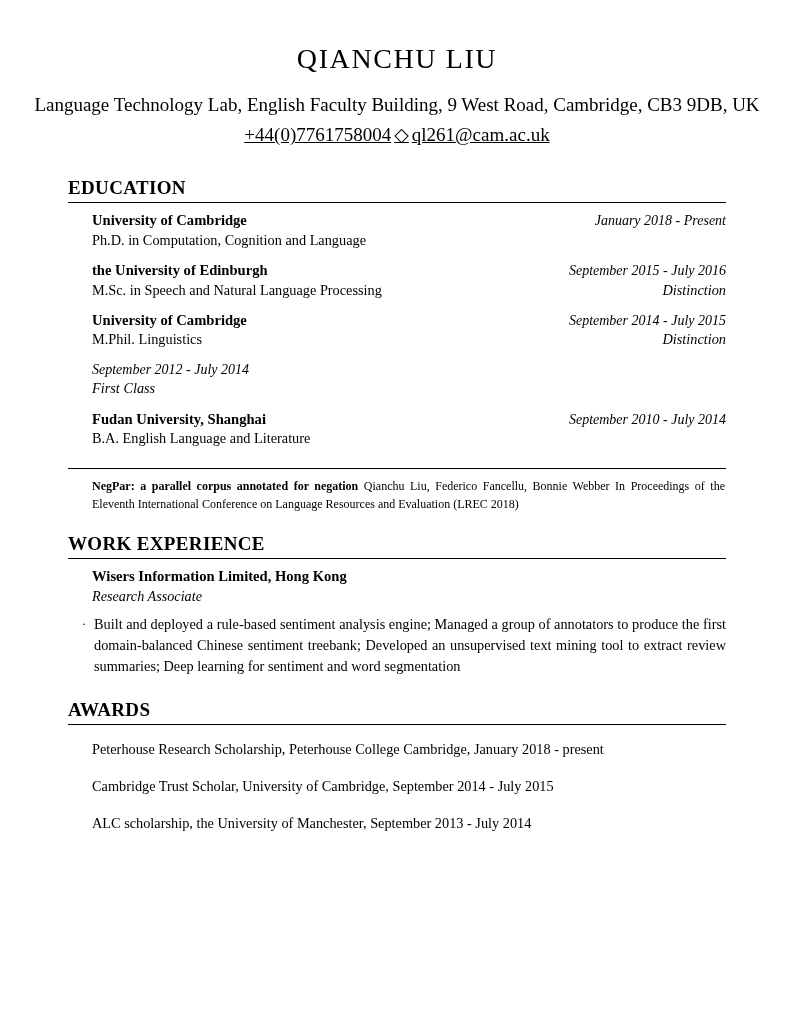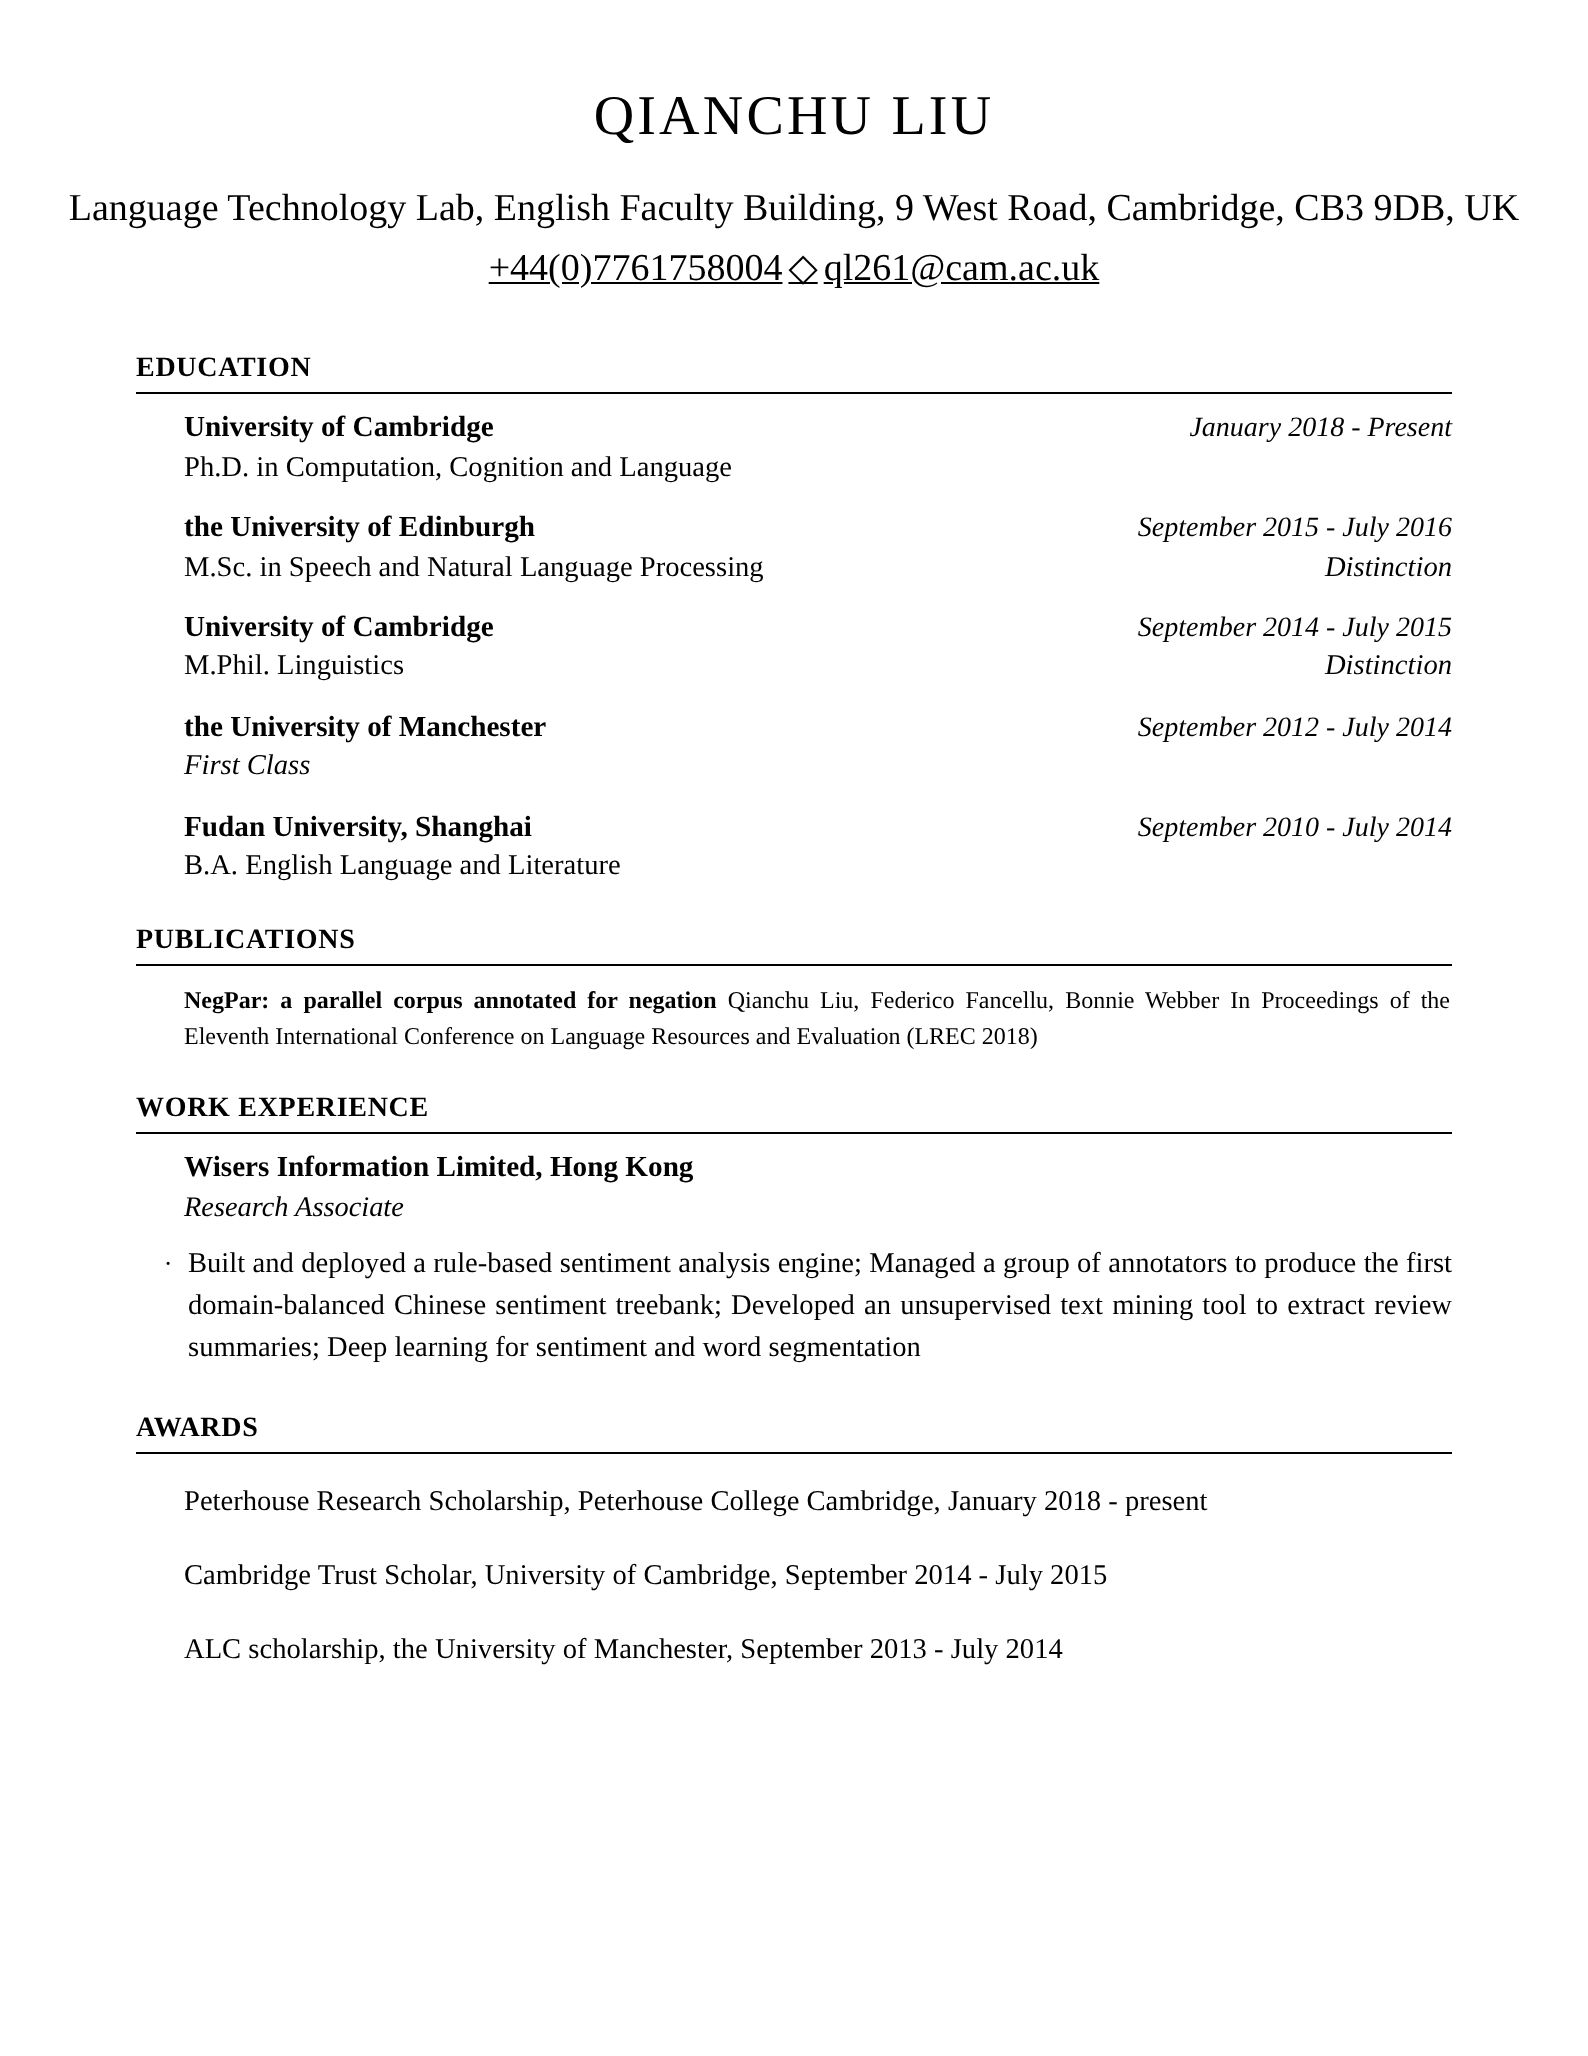--- a/index.html
+++ b/index.html
@@ -47,21 +47,21 @@
   .diamond {
     padding: 0 3px;
   }
 
   
   .section {
     margin-left: 68px;
     margin-right: 68px;
   }
   .section-title {
-    font-size: 14px;
+    font-size: 19px;
     font-weight: bold;
     letter-spacing: 0.35px;
     margin: 0;
     padding-bottom: 3px;
   }
   .rule {
     border-bottom: 1.1px solid #000;
     width: 658px;
     height: 0;
     margin-bottom: 5px;
@@ -206,21 +206,20 @@
           <span class="entry-date">September 2014 - July 2015</span>
         </div>
         <div class="entry-row">
           <span class="entry-degree">M.Phil. Linguistics</span>
           <span class="entry-grade">Distinction</span>
         </div>
       </div>
 
       <div class="entry">
         <div class="entry-row">
-          <span class="entry-org">the University of Manchester</span>
           <span class="entry-date">September 2012 - July 2014</span>
         </div>
         <div class="entry-row">
           <span class="entry-grade">First Class</span>
         </div>
       </div>
 
       <div class="entry">
         <div class="entry-row">
           <span class="entry-org">Fudan University, Shanghai</span>
@@ -229,21 +228,20 @@
         <div class="entry-row">
           <span class="entry-degree">B.A. English Language and Literature</span>
           <span class="entry-grade"></span>
         </div>
       </div>
 
     </div>
   </div>
 
   <div class="section sec-publications">
-    <div class="section-title">PUBLICATIONS</div>
     <div class="rule"></div>
     <div class="pub">
       <span class="pub-title">NegPar: a parallel corpus annotated for negation</span><span> Qianchu Liu, Federico Fancellu, Bonnie Webber In Proceedings of the Eleventh International Conference on Language Resources and Evaluation (LREC 2018)</span>
     </div>
   </div>
 
   <div class="section sec-work">
     <div class="section-title">WORK EXPERIENCE</div>
     <div class="rule"></div>
     <div class="entries">

